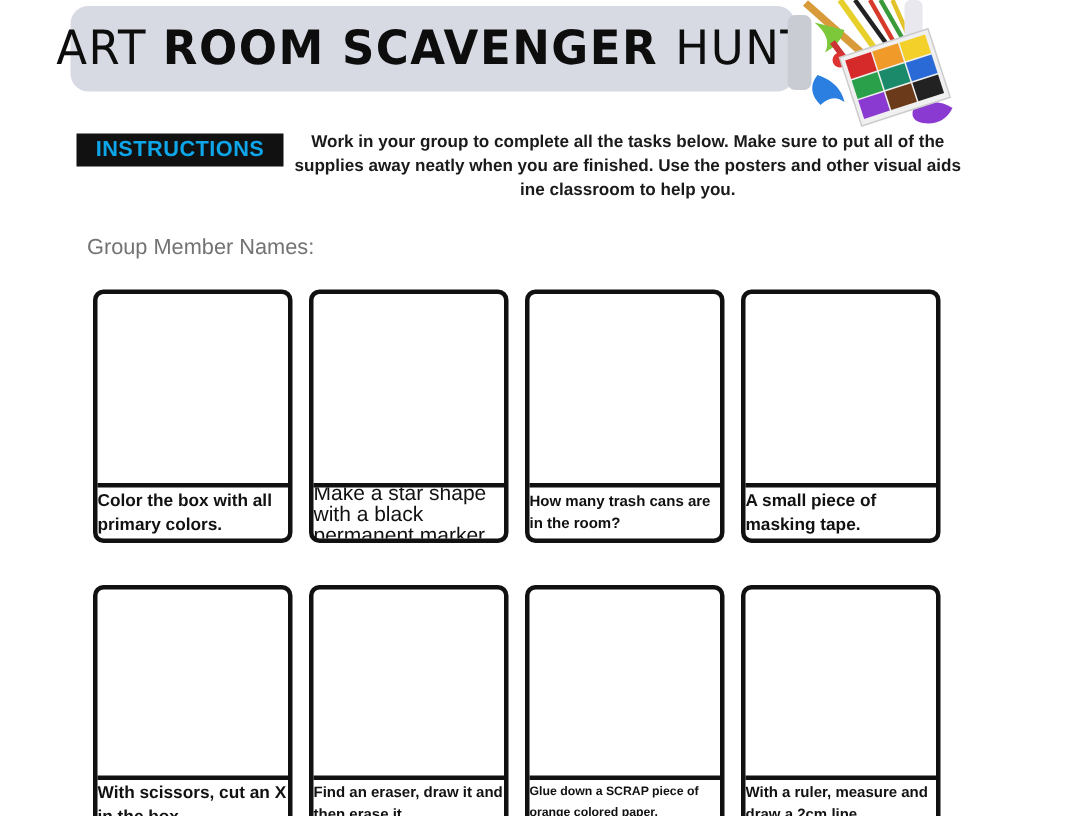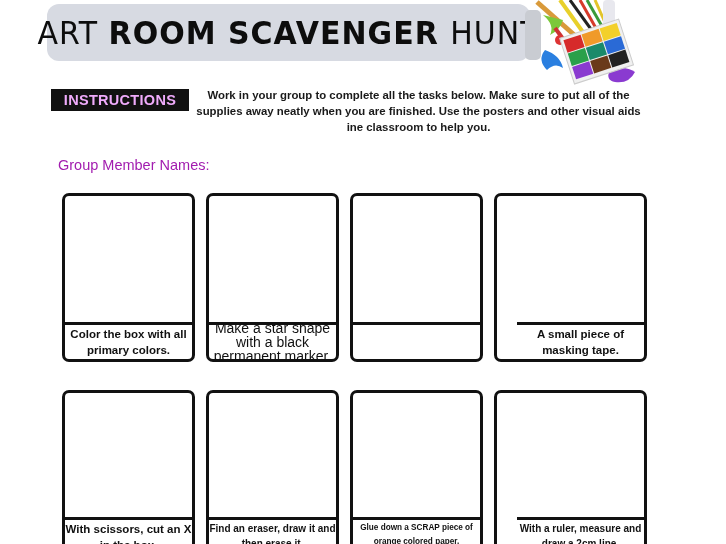--- a/index.html
+++ b/index.html
@@ -1,33 +1,33 @@
 <!DOCTYPE html>
 <html><head>
 <meta charset="utf-8">
 <style>
   html, body { margin:0; padding:0; background:#ffffff; }
   body { width:726px; height:544px; overflow:hidden; position:relative; font-family:"Liberation Sans", sans-serif; color:#111; }
   .title-banner { position:absolute; left:47px; top:4px; width:483px; height:57px; background:#d7dae2; border-radius:12px; display:flex; align-items:center; justify-content:center; }
   .title-text { font-family:"DejaVu Sans", sans-serif; font-weight:bold; font-size:30px; letter-spacing:1px; color:#0d0d0d; transform:scaleY(1.05); white-space:nowrap; }
   .title-text .thin { font-weight:normal; }
   .art-supplies { position:absolute; left:525px; top:0; width:115px; height:90px; }
-  .instr-badge { position:absolute; left:51px; top:89px; width:138px; height:22px; background:#111; color:#f0abfc; font-weight:bold; font-size:14.5px; display:flex; align-items:center; justify-content:center; letter-spacing:0.3px; }
+  .instr-badge { position:absolute; left:51px; top:89px; width:138px; height:22px; background:#111; color:#0ea5e9; font-weight:bold; font-size:14.5px; display:flex; align-items:center; justify-content:center; letter-spacing:0.3px; }
   .instr-text { position:absolute; left:196px; top:87px; width:445px; font-size:11.4px; line-height:16px; font-weight:bold; color:#1a1a1a;text-align:center; }
-  .group-label { position:absolute; left:58px; top:157px; font-size:14.5px; color:#a21caf; }
+  .group-label { position:absolute; left:58px; top:157px; font-size:14.5px; color:#737373; }
   .card { position:absolute; width:127px; border:3.5px solid #111; border-radius:7px; background:#fff; box-sizing:content-box; }
   .card .blank { width:100%; border-bottom:3px solid #111; }
-  .card .label { display:flex; align-items:center; justify-content:center; text-align:center; font-weight:bold; color:#111; overflow:hidden; }
+  .card .label { display:flex; align-items:center; justify-content:center; font-weight:bold; color:#111; overflow:hidden; }
   .r1 { top:193px; height:163px; }
   .r1 .blank { height:126px; }
   .r1 .label { height:34px; }
   .r2 { top:390px; height:163px; }
   .r2 .blank { height:124px; }
   .r2 .label { height:36px; align-items:flex-start; padding-top:1px; }
-  .c1 { left:62px; } .c2 { left:206px; } .c3 { left:350px; } .c4 { left:494px;padding-left:20px; }
+  .c1 { left:62px; } .c2 { left:206px; } .c3 { left:350px; } .c4 { left:494px; }
   .fs-lg { font-size:11.5px; line-height:16px; }
   .fs-md { font-size:10px; line-height:15px; }
   .fs-sm { font-size:14px; line-height:14px; font-weight:normal !important; }
   .fs-xs { font-size:8.2px; line-height:14px; }
 </style>
 </head>
 <body>
 
 <div class="title-banner">
   <div class="title-text"><span class="thin">ART </span><span>ROOM </span><span>SCAVENGER </span><span class="thin">HUNT</span></div>
@@ -69,20 +69,21 @@
 <div class="card r1 c1">
   <div class="blank"></div>
   <div class="label fs-lg">Color the box with all primary colors.</div>
 </div>
 <div class="card r1 c2">
   <div class="blank"></div>
   <div class="label fs-sm">Make a star shape with a black permanent marker.</div>
 </div>
 <div class="card r1 c3">
   <div class="blank"></div>
+  <div class="label fs-md">How many trash cans are in the room?</div>
 </div>
 <div class="card r1 c4">
   <div class="blank"></div>
   <div class="label fs-lg">A small piece of masking tape.</div>
 </div>
 
 <div class="card r2 c1">
   <div class="blank"></div>
   <div class="label fs-lg">With scissors, cut an X in the box.</div>
 </div>

